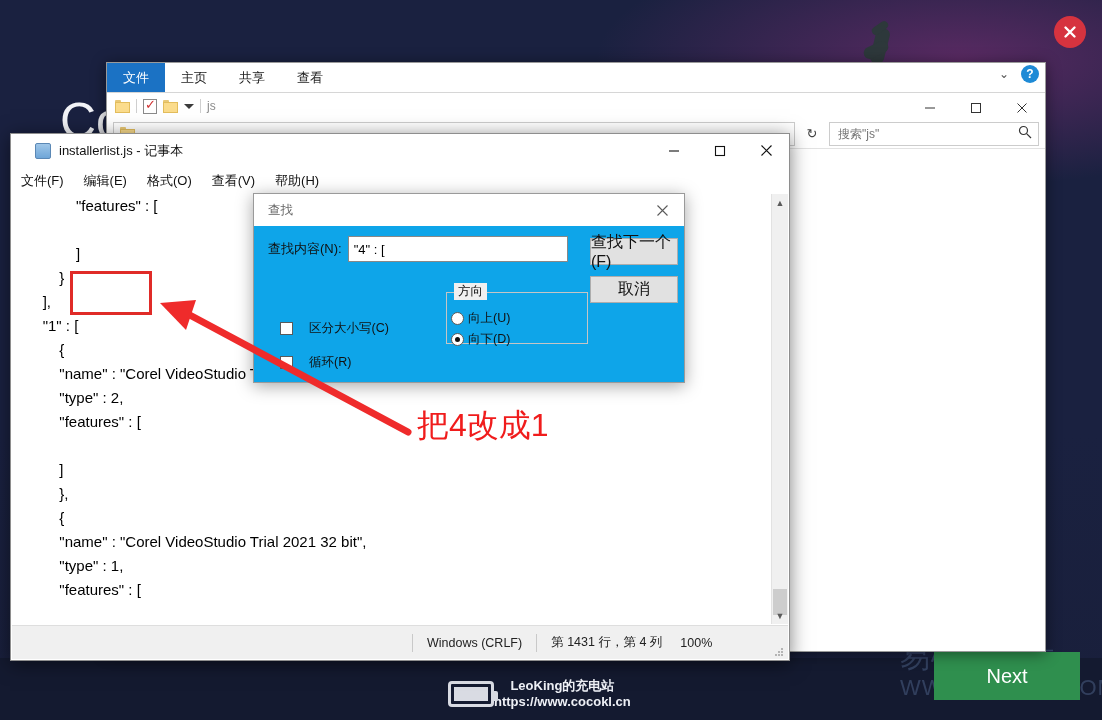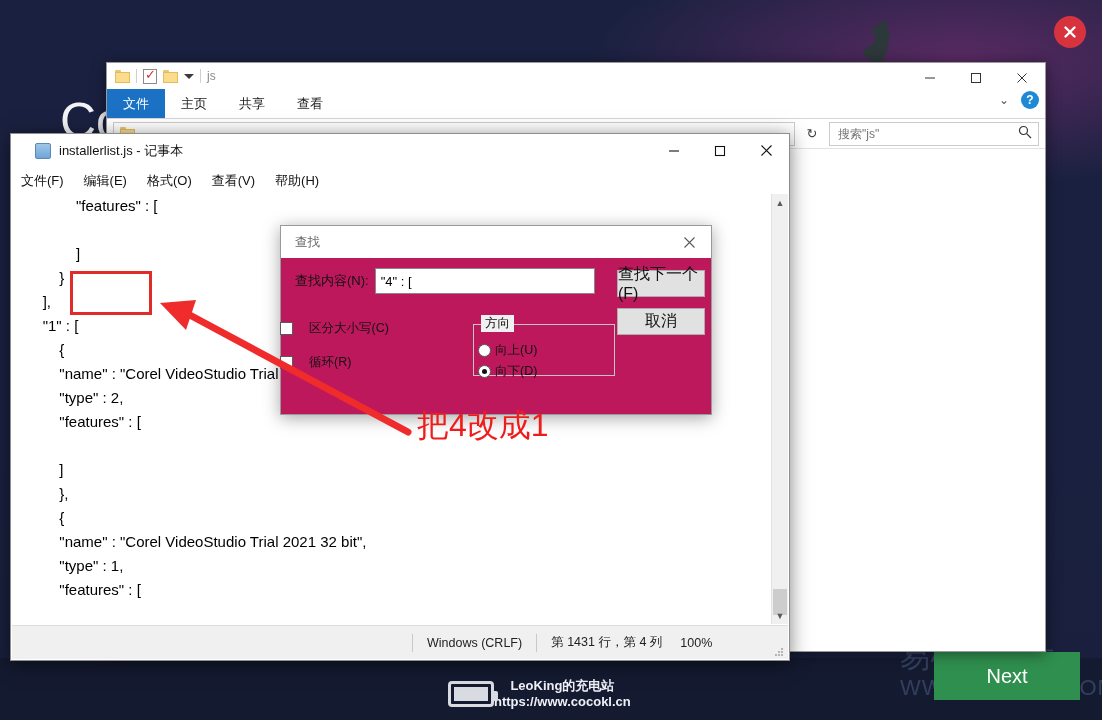--- a/index.html
+++ b/index.html
@@ -121,22 +121,22 @@
   #np-vscroll .arrow{ height:17px; display:flex; align-items:center; justify-content:center; color:#5a5a5a; font-size:9px; cursor:pointer;}
   #np-vscroll .arrow.bot{ position:absolute; bottom:0; left:0; right:0;}
   #np-thumb{ position:absolute; left:1px; right:1px; top:395px; height:26px; background:#cdcdcd; cursor:pointer;}
   #np-status{ position:absolute; left:1px; right:1px; bottom:1px; height:34px; background:#f0f0f0;
      border-top:1px solid #dedede; display:flex; align-items:center; font-size:12.5px; color:#222;}
   #np-status .cell{ padding:0 14px; height:18px; display:flex; align-items:center;}
   #np-status .sep{ width:1px; height:18px; background:#c9c9c9;}
   #np-grip{ position:absolute; right:4px; bottom:3px; width:10px; height:10px; }
   
   #finddlg{
-    position:absolute; left:280px; top:193px; width:432px; height:190px;
-    background:#be185d; border:1px solid #9a9a9a; box-shadow:0 3px 16px rgba(0,0,0,.35);margin-top:32px;
+    position:absolute; left:253px; top:193px; width:432px; height:190px;
+    background:#0ea5e9; border:1px solid #9a9a9a; box-shadow:0 3px 16px rgba(0,0,0,.35);
   }
   #fd-title{ height:32px; background:#ffffff; display:flex; align-items:center; padding-left:14px; position:relative;}
   #fd-title span{ font-size:12.5px; color:#666; }
   #fd-close{ position:absolute; right:0; top:0; width:44px; height:32px; display:flex; align-items:center; justify-content:center; color:#5a5a5a; cursor:pointer;}
   #fd-row1{ position:absolute; left:14px; top:42px; display:flex; align-items:center; gap:6px;}
   #fd-row1 label{ font-size:13px; color:#111; }
   #fd-input{ width:220px; height:26px; border:1px solid #888; background:#fff; font-size:13px;
      padding:0 5px; outline:0; font-family:"Liberation Sans",sans-serif;}
   .fd-btn{ position:absolute; width:88px; height:27px; background:#e1e1e1; border:1px solid #adadad;
      font-size:16px; color:#111; display:flex; align-items:center; justify-content:center; cursor:pointer;}
@@ -216,20 +216,31 @@
 
   <div id="close-round">
     <svg width="16" height="16" viewBox="0 0 16 16">
         <path d="M3.5 3.5 L12.5 12.5 M12.5 3.5 L3.5 12.5" stroke="#fff" stroke-width="2.4" stroke-linecap="round"></path>
       </svg>
   </div>
 </div>
 
 <div id="explorer">
 
+  <div id="ex-ribbon">
+    <div class="tab file">文件</div>
+    <div class="tab">主页</div>
+    <div class="tab">共享</div>
+    <div class="tab">查看</div>
+    <div id="ex-ribbon-right">
+      <span class="chev-sm">⌄</span>
+      <span id="help-ico">?</span>
+    </div>
+  </div>
+
   <div id="ex-qat">
     <span class="folder-ico">
         <span class="tab"></span>
         <span class="body"></span>
       </span>
     <span class="qat-sep"></span>
     <span class="check-ico"></span>
     <span class="folder-ico">
         <span class="tab"></span>
         <span class="body"></span>
@@ -247,31 +258,20 @@
       <div>
         <svg width="12" height="12" viewBox="0 0 12 12">
             <rect x="1.5" y="1.5" width="9" height="9" fill="none" stroke="#333" stroke-width="1"></rect>
           </svg>
       </div>
       <div>
         <svg width="12" height="12" viewBox="0 0 12 12">
             <path d="M1.5 1.5 L10.5 10.5 M10.5 1.5 L1.5 10.5" stroke="#333" stroke-width="1"></path>
           </svg>
       </div>
-    </div>
-  </div>
-
-  <div id="ex-ribbon">
-    <div class="tab file">文件</div>
-    <div class="tab">主页</div>
-    <div class="tab">共享</div>
-    <div class="tab">查看</div>
-    <div id="ex-ribbon-right">
-      <span class="chev-sm">⌄</span>
-      <span id="help-ico">?</span>
     </div>
   </div>
 
   <div id="ex-addrrow">
     <div id="ex-addrbox">
       <span class="folder-ico">
           <span class="tab"></span>
           <span class="body"></span>
         </span>
       <span></span>

